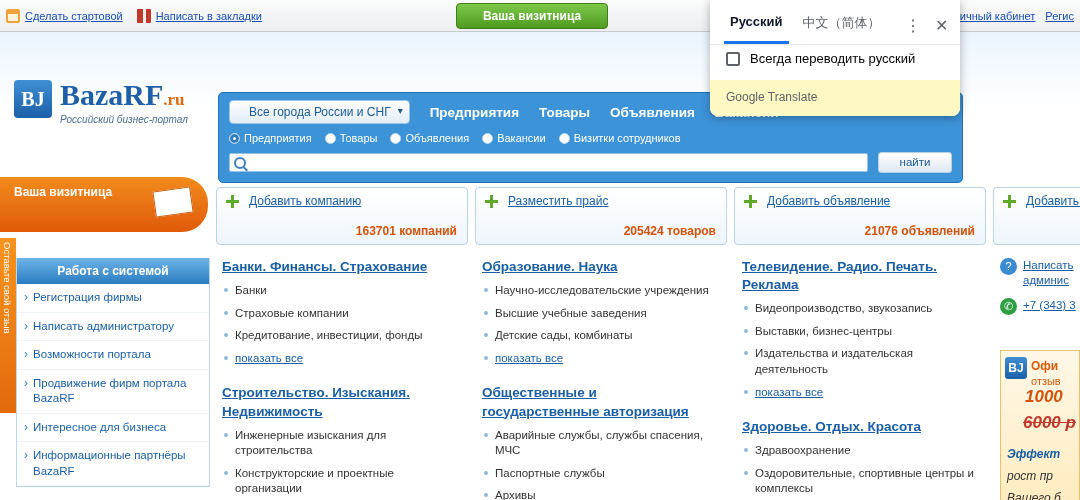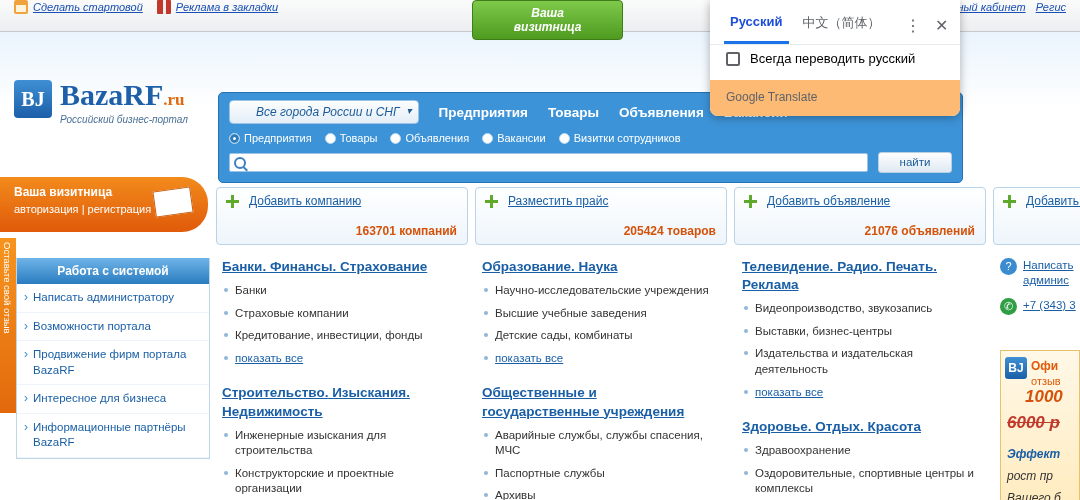--- a/index.html
+++ b/index.html
@@ -12,26 +12,25 @@
     overflow: hidden;
     position: relative;
   }
 
   
   .topbar {
     height: 32px;
     background: linear-gradient(#fbfbfb, #eceef0);
     border-bottom: 1px solid #c7c9cc;
     display: flex;
-    align-items: flex-start;
-    padding: 0 14px;
+    align-items: center;
+    padding: 0 6px;
     gap: 14px;
     position: relative;
     z-index: 5;
-    font-style: italic;
   }
   .bm { display:flex; align-items:center; gap:5px; white-space:nowrap; }
   .bm a { color:#1a4fb4; font-size:11px; text-decoration:underline; }
   .bm-ico { width:14px; height:14px; display:inline-block; position:relative; }
   .ico-home { background:#f0a23c; border-radius:2px; }
   .ico-home:after{ content:""; position:absolute; left:2px; top:5px; width:10px; height:7px; background:#fff3d9; }
   .ico-book { background:#c0392b; border-radius:1px; }
   .ico-book:after{ content:""; position:absolute; left:6px; top:0; width:3px; height:14px; background:#eee; }
 
   .green-btn {
@@ -67,26 +66,26 @@
   
   .gt-popup {
     position:absolute; left:710px; top:0; width:250px;
     background:#fff; border-radius: 0 0 8px 8px;
     box-shadow: 0 2px 10px rgba(0,0,0,.3);
     z-index: 50;
     font-size: 13px;
   }
   .gt-tabs { display:flex; align-items:center; padding: 10px 8px 0 14px; gap:8px; }
   .gt-tab { padding: 4px 6px 12px 6px; color:#5f6368; cursor:pointer; white-space:nowrap; }
-  .gt-tab.active { color:#1d4ed8; font-weight:bold; border-bottom:3px solid #1a73e8; }
+  .gt-tab.active { color:#0f172a; font-weight:bold; border-bottom:3px solid #1a73e8; }
   .gt-spacer { flex:1; }
   .gt-ico { width:22px;height:22px; text-align:center; color:#5f6368; font-size:16px; line-height:20px; cursor:pointer;}
   .gt-row { display:flex; align-items:center; gap:10px; padding: 6px 14px 14px 16px; border-top:1px solid #e8eaed;}
   .gt-check { width:14px;height:14px;border:2px solid #5f6368;border-radius:2px; display:inline-block;}
-  .gt-foot { padding: 10px 16px 12px; background:#fdba74; border-radius:0 0 8px 8px; color:#5f6368; font-size:12px;}
+  .gt-foot { padding: 10px 16px 12px; background:#fef9c3; border-radius:0 0 8px 8px; color:#5f6368; font-size:12px;}
 
   
   .site {
     position:relative;
     height: 468px;
     background: #fff;
   }
   .hdr-blue {
     position:absolute; left:0; top:0; width:1080px; height:110px;
     background: linear-gradient(#eaf4fd 0%, #ffffff 70%);
@@ -105,21 +104,21 @@
   .search-panel {
     position:absolute; left:218px; top:60px; width:745px;
     background:#3d93d8;
     border:1px solid #2372b4; border-radius:5px;
     padding:7px 10px 9px 10px;
   }
   .sp-top { display:flex; align-items:center; gap:20px; }
   .cities-sel {
     background:linear-gradient(#fdfdfd,#e3eef8);
     border:1px solid #9cc3e4; border-radius:4px;
-    padding:4px 18px 4px 26px; color:#1b5b97; font-size:12px; position:relative; white-space:nowrap;font-style:italic;
+    padding:4px 18px 4px 19px; color:#1b5b97; font-size:12px; position:relative; white-space:nowrap;
   }
   .cities-sel:after{content:"▾"; position:absolute; right:6px; top:4px; font-size:10px;}
   .menu-link { color:#fff; font-size:13.5px; font-weight:bold; white-space:nowrap;}
   .sp-radios { display:flex; align-items:center; gap:13px; margin-top:8px; flex-wrap:nowrap;}
   .rad { display:flex; align-items:center; gap:4px; color:#fff; font-size:11px; white-space:nowrap;}
   .radio-dot{ width:11px;height:11px;border-radius:50%;background:#fff;border:1px solid #b9d7ee; display:inline-block;}
   .radio-dot.on{ background:#fff; box-shadow: inset 0 0 0 3px #2f7cbb;}
   .sp-search { display:flex; align-items:center; gap:10px; margin-top:8px;}
   .sp-input {
     flex:1; height:19px; background:#fff; border:1px solid #9cc3e4; border-radius:2px;
@@ -199,36 +198,36 @@
   
   .ad{
     position:absolute; left:1000px; top:318px; width:80px; height:182px;
     background: linear-gradient(#fff8e8, #ffe9b8);
     border:1px solid #e8c268; overflow:hidden;
   }
   .ad .ad-logo{ position:absolute; left:4px; top:6px; width:22px;height:22px;background:linear-gradient(#3f8fd4,#1b5fa8); border-radius:3px; color:#fff; font-weight:bold; text-align:center; line-height:22px;}
   .ad .ad-t1{ position:absolute; left:30px; top:8px; color:#e05a0a; font-weight:bold; font-size:12px;}
   .ad .ad-t2{ position:absolute; left:30px; top:24px; color:#e05a0a; font-size:11px;}
   .ad .ad-num{ position:absolute; left:24px; top:36px; color:#d4520a; font-weight:bold; font-size:17px; font-style:italic;}
-  .ad .ad-old{ position:absolute; left:6px; top:62px; color:#c0392b; font-weight:bold; font-size:17px; text-decoration:line-through; font-style:italic;}
+  .ad .ad-old{ position:absolute; left:22px; top:62px; color:#c0392b; font-weight:bold; font-size:17px; text-decoration:line-through; font-style:italic;}
   .ad .ad-t3{ position:absolute; left:6px; top:96px; color:#1a5fa6; font-weight:bold; font-size:12px; font-style:italic;}
   .ad .ad-t4{ position:absolute; left:6px; top:118px; color:#333; font-size:12px; font-style:italic;}
   .ad .ad-t5{ position:absolute; left:6px; top:140px; color:#333; font-size:12px; font-style:italic;}
 </style>
 </head>
 <body>
 
 <div class="topbar">
   <div class="bm">
     <span class="bm-ico ico-home"></span>
     <a>Сделать стартовой</a>
   </div>
   <div class="bm">
     <span class="bm-ico ico-book"></span>
-    <a>Реклама в закладки</a>
+    <a>Написать в закладки</a>
   </div>
 
   <div style="margin-left:180px;">
     <div class="green-btn">Ваша визитница</div>
   </div>
 
   <div class="blue-btn" style="margin-left:90px;">
     <span class="plus-circle">+</span>
     <span>Добавить компанию</span>
   </div>
@@ -301,21 +300,20 @@
     <div class="sp-search">
       <div class="sp-input">
         <span class="mag"></span>
       </div>
       <div class="find-btn">найти</div>
     </div>
   </div>
 
   <div class="orange-banner">
     <div class="t1">Ваша визитница</div>
-    <div class="t2">авторизация | регистрация</div>
     <div class="ob-img"></div>
   </div>
 
   <div class="vtab">
     <span>Оставьте свой отзыв</span>
   </div>
 
   <div class="addrow">
     <div class="addbox">
       <span class="plus-green"></span>
@@ -334,20 +332,21 @@
     </div>
     <div class="addbox">
       <span class="plus-green"></span>
       <a class="ab-link">Добавить вакансию</a>
 
     </div>
   </div>
 
   <div class="sidebar">
     <div class="sb-head">Работа с системой</div>
+    <div class="sb-item">Регистрация фирмы</div>
     <div class="sb-item">Написать администратору</div>
     <div class="sb-item">Возможности портала</div>
     <div class="sb-item">Продвижение фирм портала BazaRF</div>
     <div class="sb-item">Интересное для бизнеса</div>
     <div class="sb-item">Информационные партнёры BazaRF</div>
 
   </div>
 
   <div class="cols">
 
@@ -368,21 +367,21 @@
     </div>
 
     <div class="col">
       <div class="cat-title">Образование. Наука</div>
       <ul class="cat-list">
         <li>Научно-исследовательские учреждения</li>
         <li>Высшие учебные заведения</li>
         <li>Детские сады, комбинаты</li>
         <li class="showall"><a>показать все</a></li>
       </ul>
-      <div class="cat-title">Общественные и государственные учреждения</div>
+      <div class="cat-title">Общественные и государственные авторизация</div>
       <ul class="cat-list">
         <li>Аварийные службы, службы спасения, МЧС</li>
         <li>Паспортные службы</li>
         <li>Архивы</li>
 
       </ul>
     </div>
 
     <div class="col">
       <div class="cat-title">Телевидение. Радио. Печать. Реклама</div>

